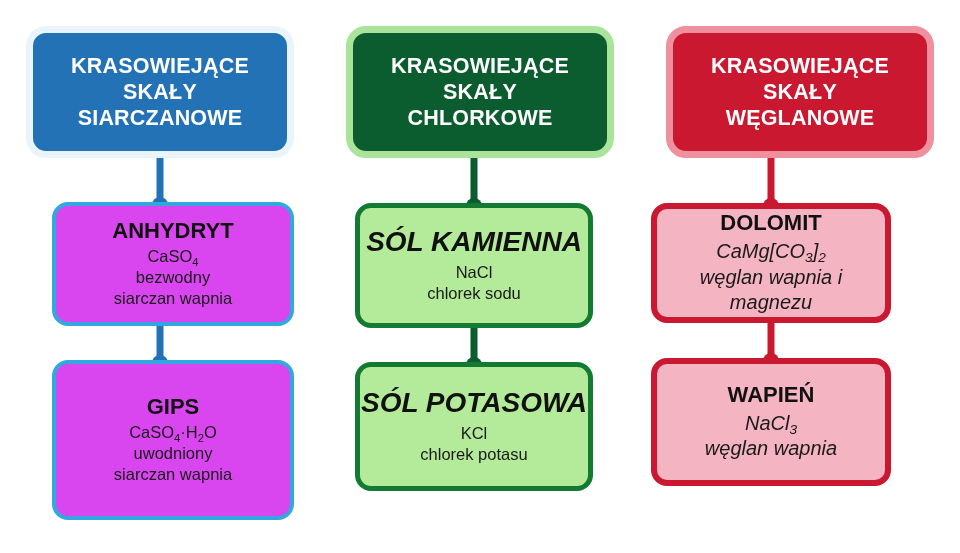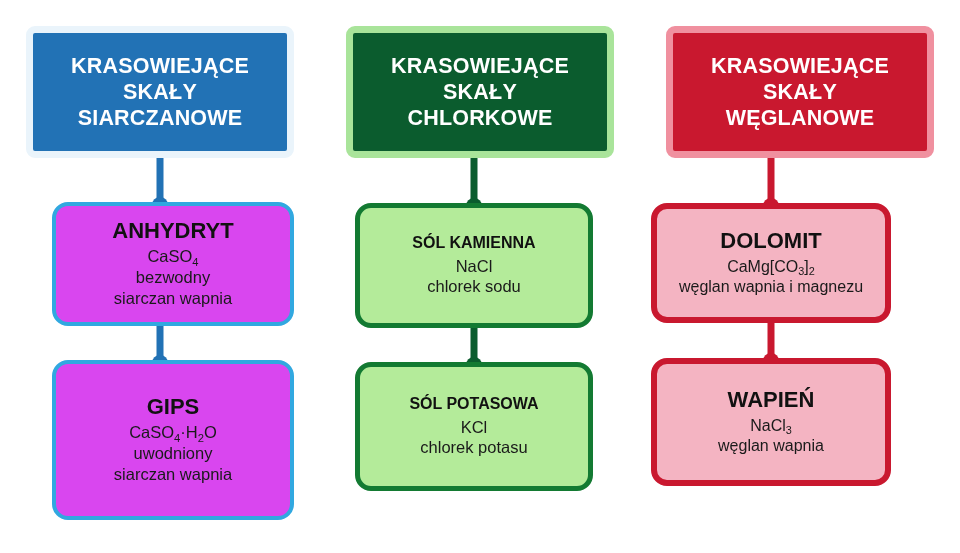--- a/index.html
+++ b/index.html
@@ -31,21 +31,21 @@
   .col-carbonate { left: 640px; }
 
   
   .header-box {
     position: absolute;
     top: 26px;
     left: 26px;
     width: 268px;
     height: 132px;
     box-sizing: border-box;
-    border-radius: 9px;
+    border-radius: 20px;
     border-style: solid;
     border-width: 7px;
     display: flex;
     align-items: center;
     justify-content: center;
     text-align: center;
     padding: 16px 12px;
     z-index: 3;
   }
   .header-title {
@@ -113,35 +113,35 @@
   
   .col-chloride .rock-box {
     background: #b4eb9a;
     border-color: #137a32;
     border-width: 5px;
     left: 35px;
     width: 238px;
   }
   .col-chloride .rock-box-1 { top: 203px; height: 125px; }
   .col-chloride .rock-box-2 { top: 362px; height: 129px; }
-  .col-chloride .rock-name { font-size: 16px; margin-bottom: 4px; }
+  .col-chloride .rock-name { font-size: 28px; margin-bottom: 4px; font-style: italic; }
   .col-chloride .rock-desc { font-size: 16.5px; }
 
   
   .col-carbonate .rock-box {
     background: #f4b4c2;
     border-color: #c9182f;
     border-width: 6px;
     left: 11px;
     width: 240px;
   }
   .col-carbonate .rock-box-1 { top: 203px; height: 120px; text-align: center; }
   .col-carbonate .rock-box-2 { top: 358px; height: 128px; }
   .col-carbonate .rock-name { font-size: 22px; margin-bottom: 4px; }
-  .col-carbonate .rock-desc { font-size: 16px; }
+  .col-carbonate .rock-desc { font-size: 20px; font-style: italic; }
 
   
   .connector {
     position: absolute;
     z-index: 1;
   }
   .connector .stem {
     position: absolute;
     left: 50%;
     top: 0;

